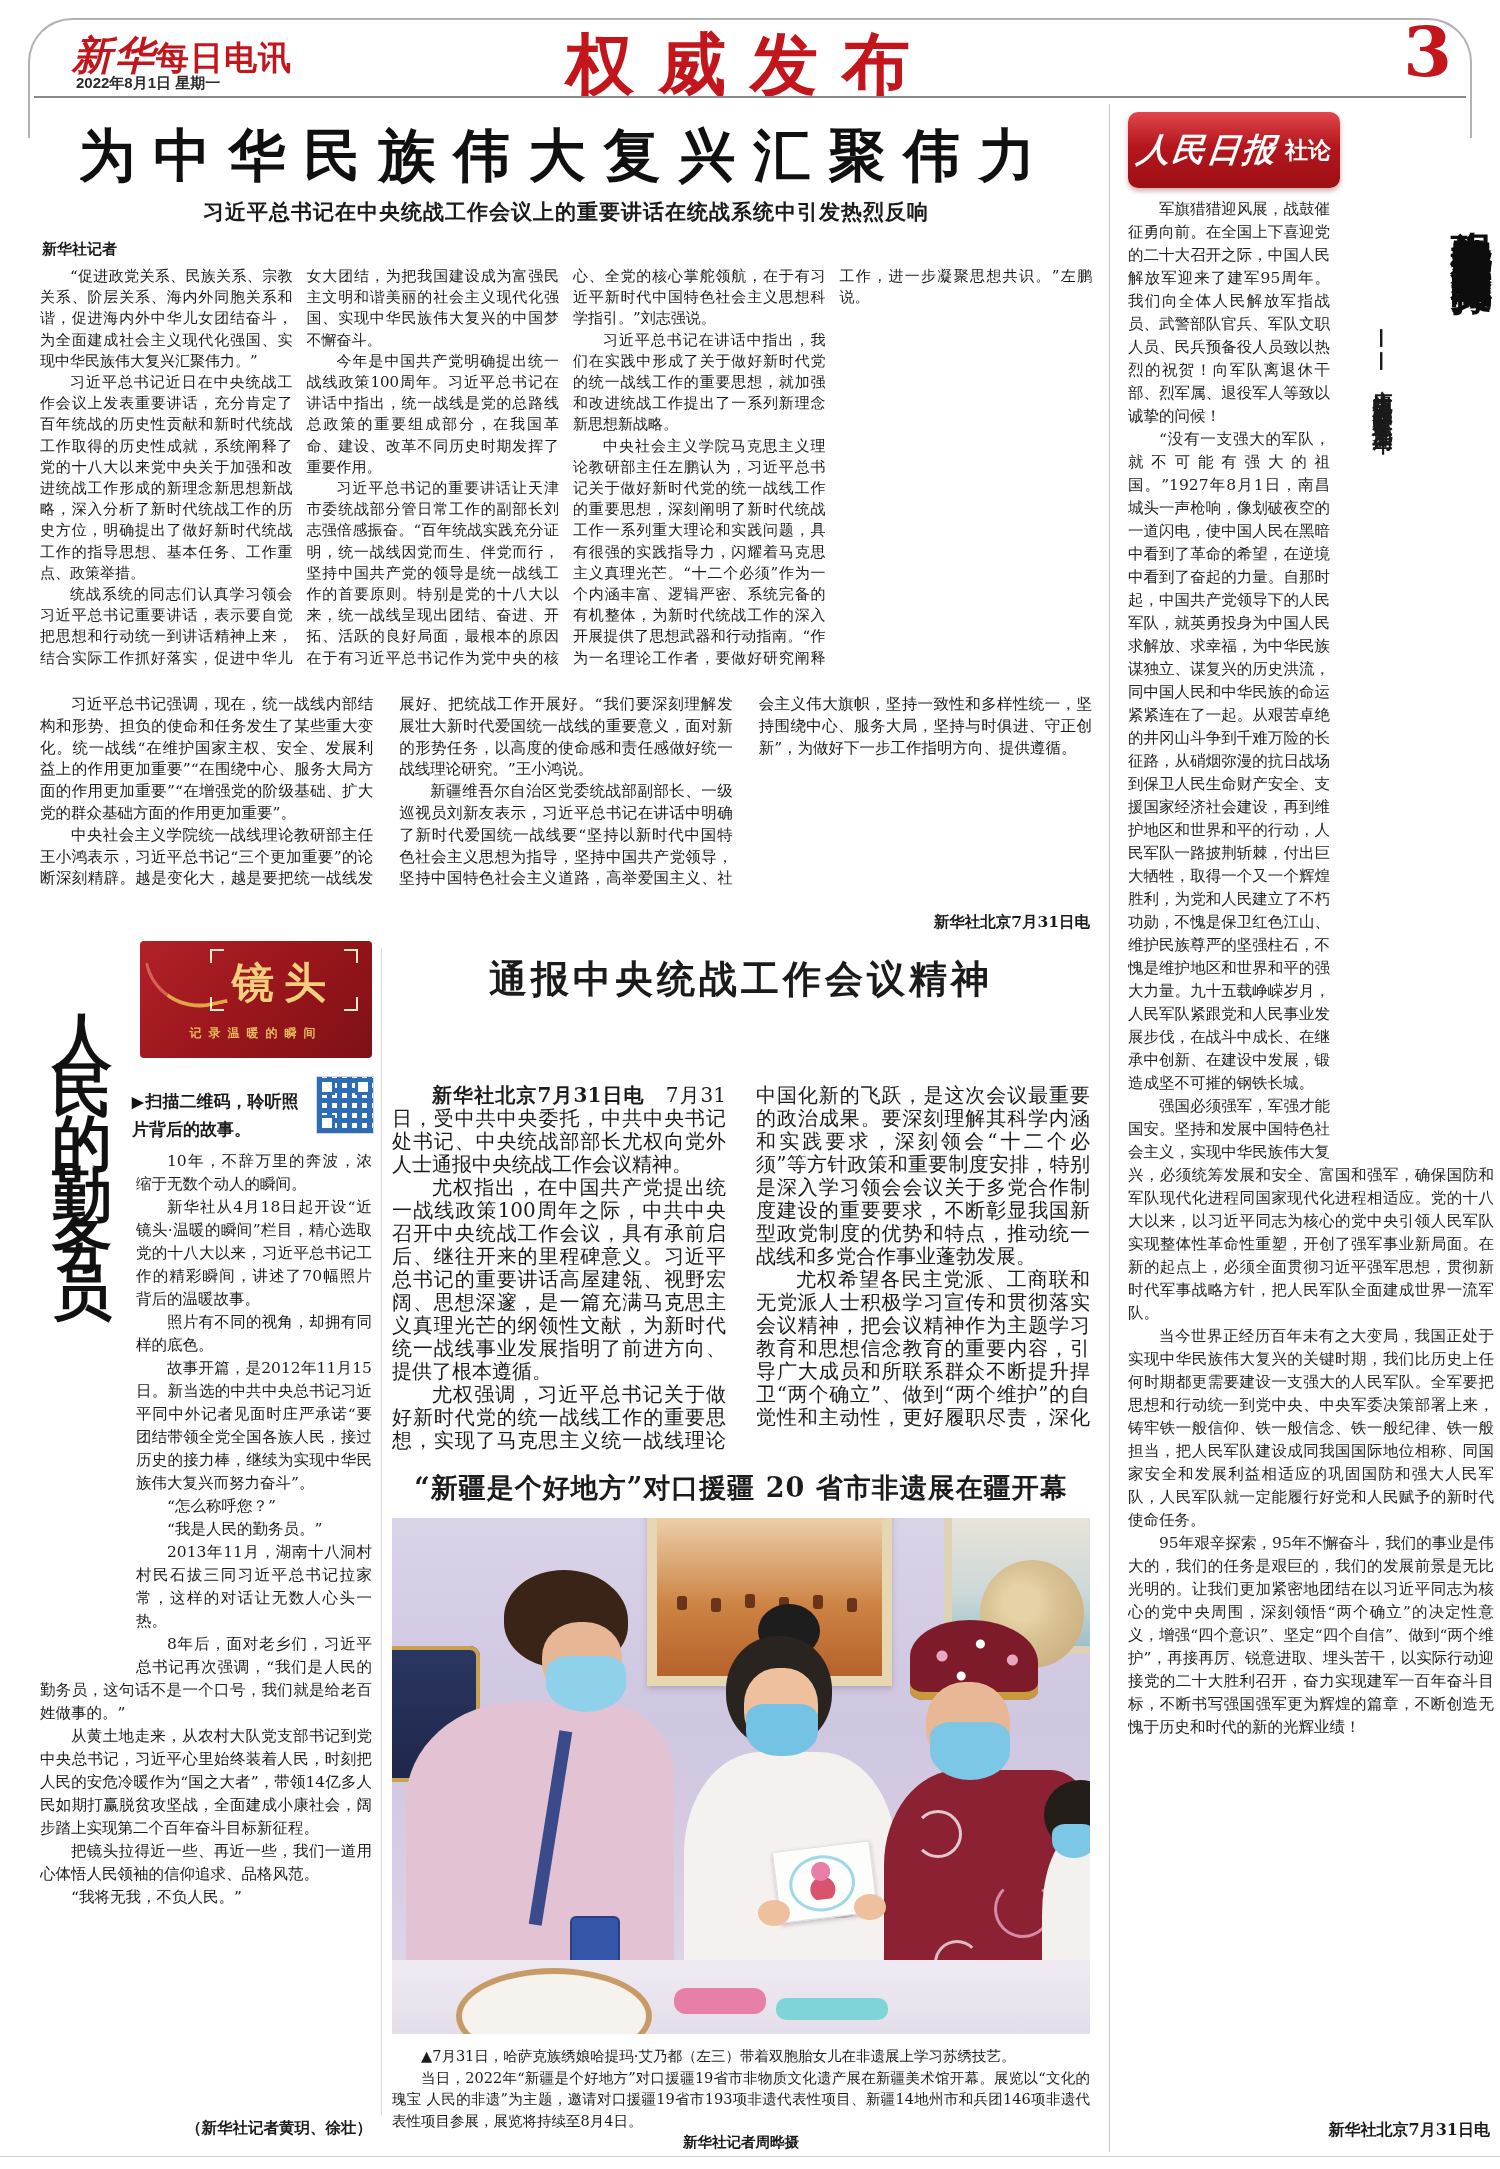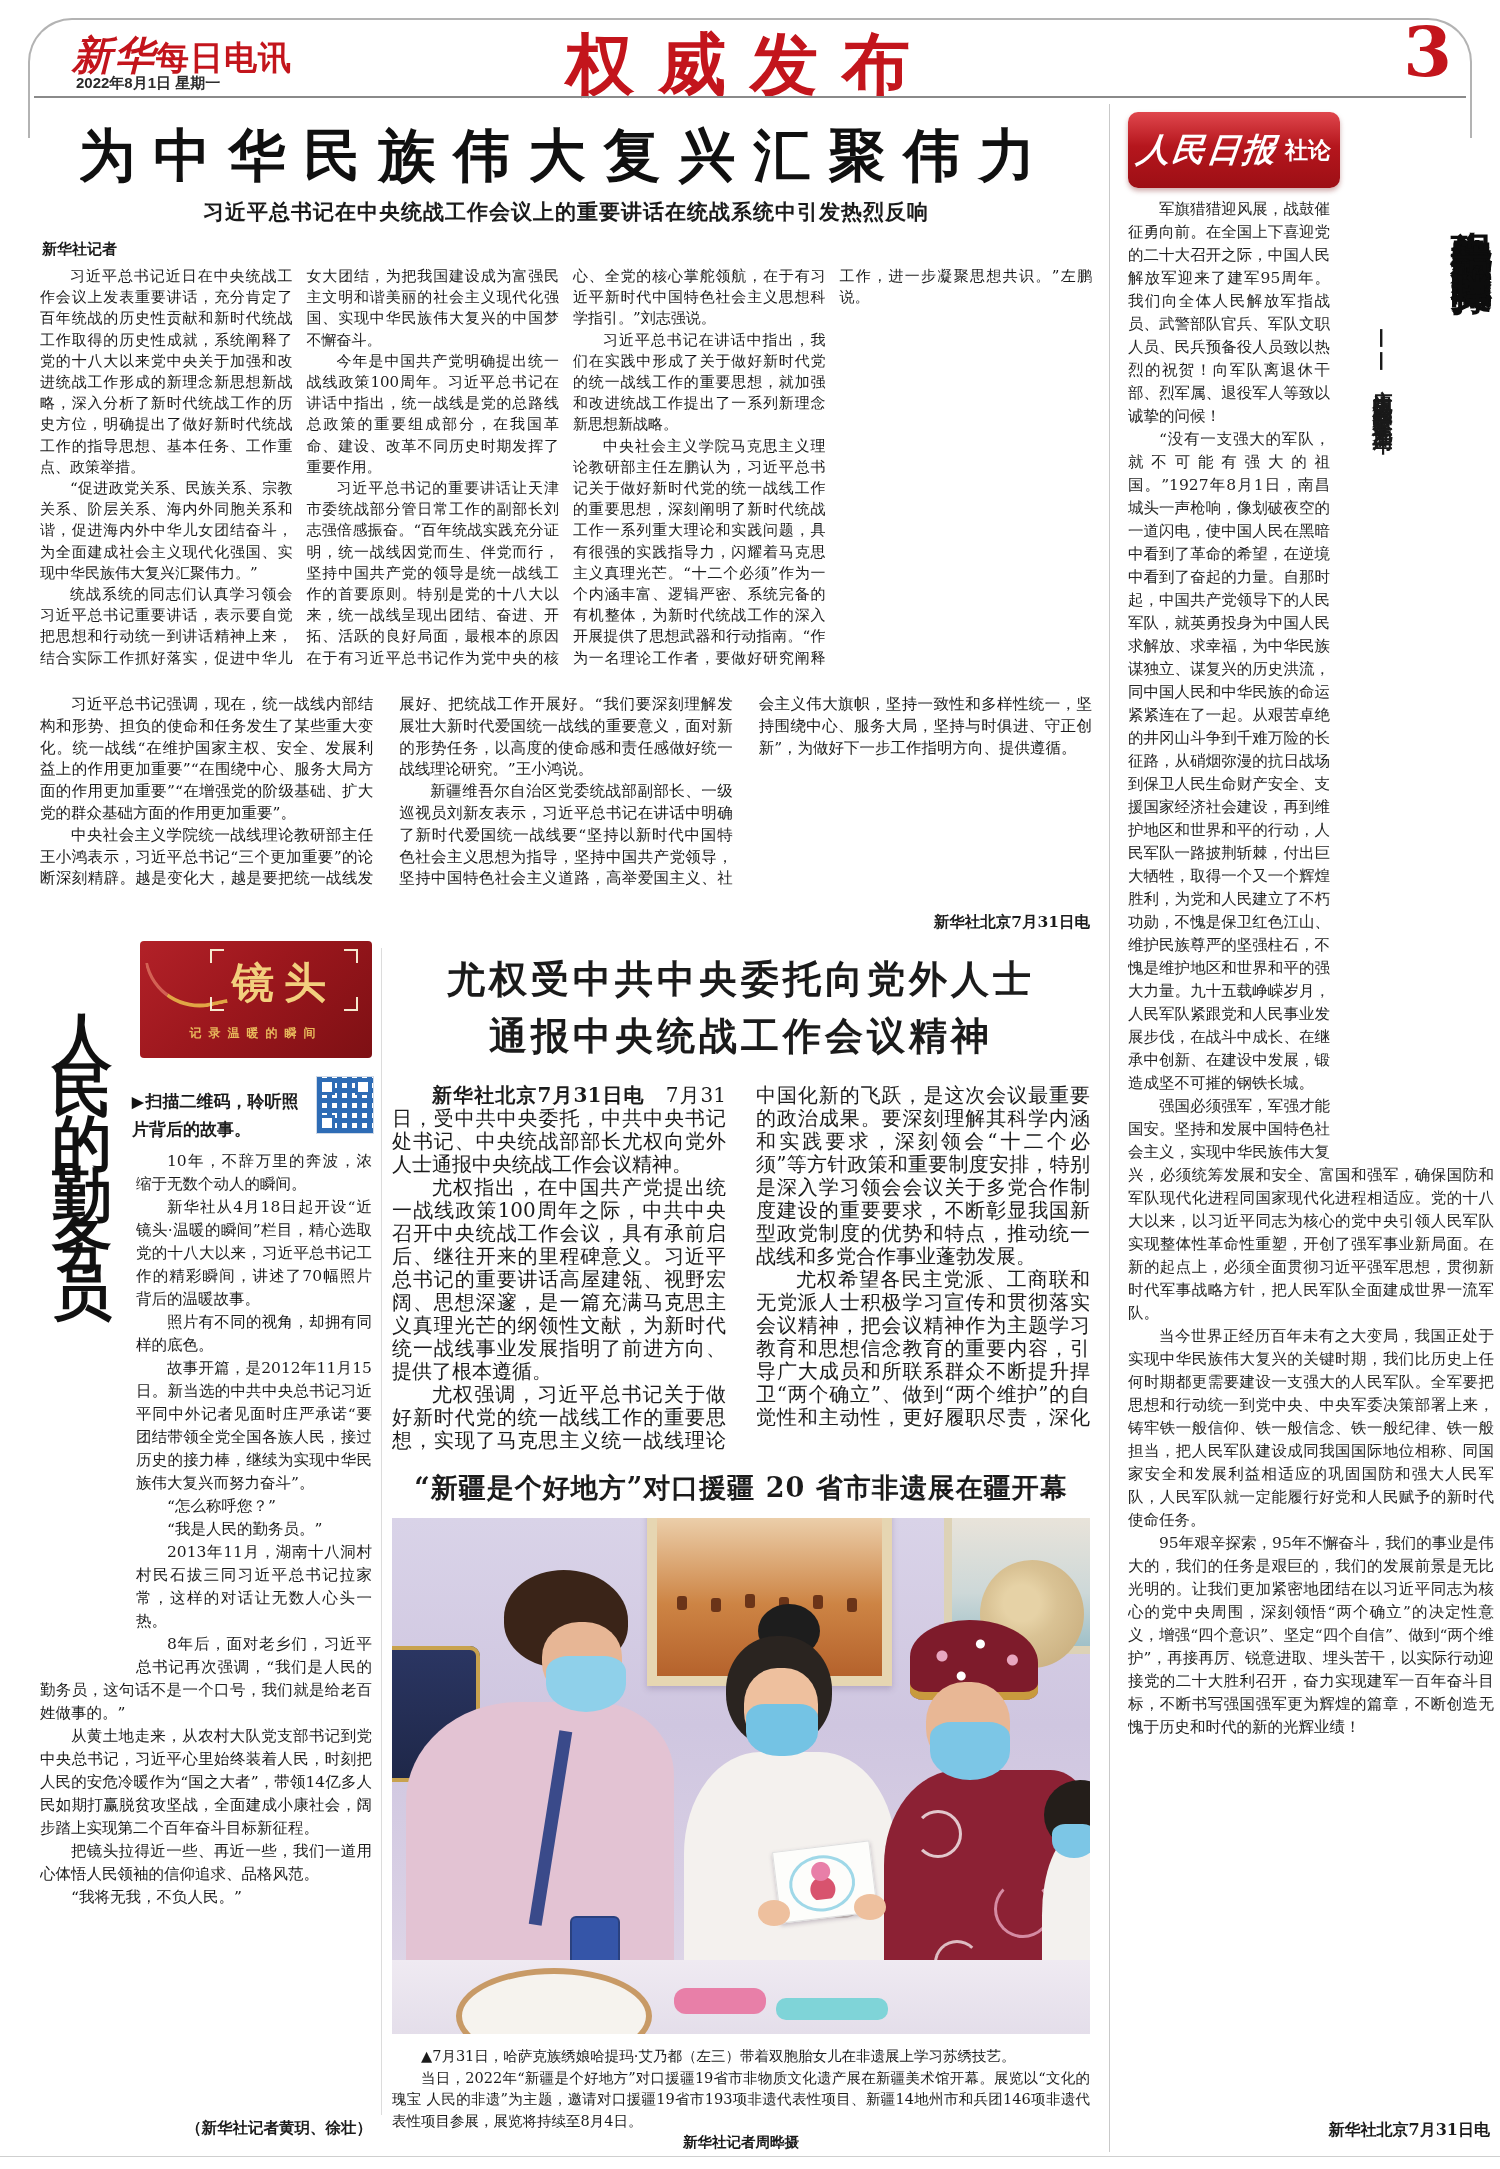--- a/index.html
+++ b/index.html
@@ -139,22 +139,22 @@
   </div>
   <div class="abs issue-date">2022年8月1日 星期一</div>
   <div class="abs section-title">权威发布</div>
   <div class="abs page-number">3</div>
   <div class="abs header-rule"></div>
 
   <div class="abs main-headline">为中华民族伟大复兴汇聚伟力</div>
   <div class="abs sub-headline">习近平总书记在中央统战工作会议上的重要讲话在统战系统中引发热烈反响</div>
   <div class="abs byline">新华社记者</div>
   <div class="abs band band1">
+      <p>“促进政党关系、民族关系、宗教关系、阶层关系、海内外同胞关系和谐，促进海内外中华儿女团结奋斗，为全面建成社会主义现代化强国、实现中华民族伟大复兴汇聚伟力。”</p>
       <p>习近平总书记近日在中央统战工作会议上发表重要讲话，充分肯定了百年统战的历史性贡献和新时代统战工作取得的历史性成就，系统阐释了党的十八大以来党中央关于加强和改进统战工作形成的新理念新思想新战略，深入分析了新时代统战工作的历史方位，明确提出了做好新时代统战工作的指导思想、基本任务、工作重点、政策举措。</p>
-      <p>“促进政党关系、民族关系、宗教关系、阶层关系、海内外同胞关系和谐，促进海内外中华儿女团结奋斗，为全面建成社会主义现代化强国、实现中华民族伟大复兴汇聚伟力。”</p>
       <p>统战系统的同志们认真学习领会习近平总书记重要讲话，表示要自觉把思想和行动统一到讲话精神上来，结合实际工作抓好落实，促进中华儿女大团结，为把我国建设成为富强民主文明和谐美丽的社会主义现代化强国、实现中华民族伟大复兴的中国梦不懈奋斗。</p>
       <p>今年是中国共产党明确提出统一战线政策100周年。习近平总书记在讲话中指出，统一战线是党的总路线总政策的重要组成部分，在我国革命、建设、改革不同历史时期发挥了重要作用。</p>
       <p>习近平总书记的重要讲话让天津市委统战部分管日常工作的副部长刘志强倍感振奋。“百年统战实践充分证明，统一战线因党而生、伴党而行，坚持中国共产党的领导是统一战线工作的首要原则。特别是党的十八大以来，统一战线呈现出团结、奋进、开拓、活跃的良好局面，最根本的原因在于有习近平总书记作为党中央的核心、全党的核心掌舵领航，在于有习近平新时代中国特色社会主义思想科学指引。”刘志强说。</p>
       <p>习近平总书记在讲话中指出，我们在实践中形成了关于做好新时代党的统一战线工作的重要思想，就加强和改进统战工作提出了一系列新理念新思想新战略。</p>
       <p>中央社会主义学院马克思主义理论教研部主任左鹏认为，习近平总书记关于做好新时代党的统一战线工作的重要思想，深刻阐明了新时代统战工作一系列重大理论和实践问题，具有很强的实践指导力，闪耀着马克思主义真理光芒。“十二个必须”作为一个内涵丰富、逻辑严密、系统完备的有机整体，为新时代统战工作的深入开展提供了思想武器和行动指南。“作为一名理论工作者，要做好研究阐释工作，进一步凝聚思想共识。”左鹏说。</p>
     </div>
   <div class="abs band band2">
       <p>习近平总书记强调，现在，统一战线内部结构和形势、担负的使命和任务发生了某些重大变化。统一战线“在维护国家主权、安全、发展利益上的作用更加重要”“在围绕中心、服务大局方面的作用更加重要”“在增强党的阶级基础、扩大党的群众基础方面的作用更加重要”。</p>
       <p>中央社会主义学院统一战线理论教研部主任王小鸿表示，习近平总书记“三个更加重要”的论断深刻精辟。越是变化大，越是要把统一战线发展好、把统战工作开展好。“我们要深刻理解发展壮大新时代爱国统一战线的重要意义，面对新的形势任务，以高度的使命感和责任感做好统一战线理论研究。”王小鸿说。</p>
       <p>新疆维吾尔自治区党委统战部副部长、一级巡视员刘新友表示，习近平总书记在讲话中明确了新时代爱国统一战线要“坚持以新时代中国特色社会主义思想为指导，坚持中国共产党领导，坚持中国特色社会主义道路，高举爱国主义、社会主义伟大旗帜，坚持一致性和多样性统一，坚持围绕中心、服务大局，坚持与时俱进、守正创新”，为做好下一步工作指明方向、提供遵循。</p>
@@ -181,21 +181,20 @@
     <span class="arrow">▶</span><span>扫描二维码，聆听照片背后的故事。</span>
   </div>
   <div class="abs vertical-title">人民的勤务员</div>
   <div class="abs lens-story">
     <span class="lens-spacer"></span>
     <span><p>10年，不辞万里的奔波，浓缩于无数个动人的瞬间。</p><p>新华社从4月18日起开设“近镜头·温暖的瞬间”栏目，精心选取党的十八大以来，习近平总书记工作的精彩瞬间，讲述了70幅照片背后的温暖故事。</p><p>照片有不同的视角，却拥有同样的底色。</p><p>故事开篇，是2012年11月15日。新当选的中共中央总书记习近平同中外记者见面时庄严承诺“要团结带领全党全国各族人民，接过历史的接力棒，继续为实现中华民族伟大复兴而努力奋斗”。</p><p>“怎么称呼您？”</p><p>“我是人民的勤务员。”</p><p>2013年11月，湖南十八洞村村民石拔三同习近平总书记拉家常，这样的对话让无数人心头一热。</p><p>8年后，面对老乡们，习近平总书记再次强调，“我们是人民的勤务员，这句话不是一个口号，我们就是给老百姓做事的。”</p><p>从黄土地走来，从农村大队党支部书记到党中央总书记，习近平心里始终装着人民，时刻把人民的安危冷暖作为“国之大者”，带领14亿多人民如期打赢脱贫攻坚战，全面建成小康社会，阔步踏上实现第二个百年奋斗目标新征程。</p><p>把镜头拉得近一些、再近一些，我们一道用心体悟人民领袖的信仰追求、品格风范。</p><p>“我将无我，不负人民。”</p></span>
   </div>
   <div class="abs lens-credit">（新华社记者黄玥、徐壮）</div>
 
   <div class="abs yq-headline">
-    <div>尤权受中共中央委托向党外人士</div>
     <div>通报中央统战工作会议精神</div>
   </div>
   <div class="abs yq-body">
     <p><span class="lead-bold">新华社北京7月31日电</span><span>　7月31日，受中共中央委托，中共中央书记处书记、中央统战部部长尤权向党外人士通报中央统战工作会议精神。</span></p>
     <span><p>尤权指出，在中国共产党提出统一战线政策100周年之际，中共中央召开中央统战工作会议，具有承前启后、继往开来的里程碑意义。习近平总书记的重要讲话高屋建瓴、视野宏阔、思想深邃，是一篇充满马克思主义真理光芒的纲领性文献，为新时代统一战线事业发展指明了前进方向、提供了根本遵循。</p><p>尤权强调，习近平总书记关于做好新时代党的统一战线工作的重要思想，实现了马克思主义统一战线理论中国化新的飞跃，是这次会议最重要的政治成果。要深刻理解其科学内涵和实践要求，深刻领会“十二个必须”等方针政策和重要制度安排，特别是深入学习领会会议关于多党合作制度建设的重要要求，不断彰显我国新型政党制度的优势和特点，推动统一战线和多党合作事业蓬勃发展。</p><p>尤权希望各民主党派、工商联和无党派人士积极学习宣传和贯彻落实会议精神，把会议精神作为主题学习教育和思想信念教育的重要内容，引导广大成员和所联系群众不断提升捍卫“两个确立”、做到“两个维护”的自觉性和主动性，更好履职尽责，深化政治交接，以实际行动迎接中共二十大胜利召开。</p><p>万鄂湘、陈竺、丁仲礼、郝明金、蔡达峰、武维华、万钢、苏辉、郑建邦、何维、邵鸿、高云龙出席通报会。各民主党派中央、全国工商联有关负责人和无党派人士代表，中央统战部负责同志参加会议。</p></span>
   </div>
 
   <div class="abs photo-headline">“新疆是个好地方”对口援疆 20 省市非遗展在疆开幕</div>
   <div class="abs photo">
     <div class="ph-frame-l">

